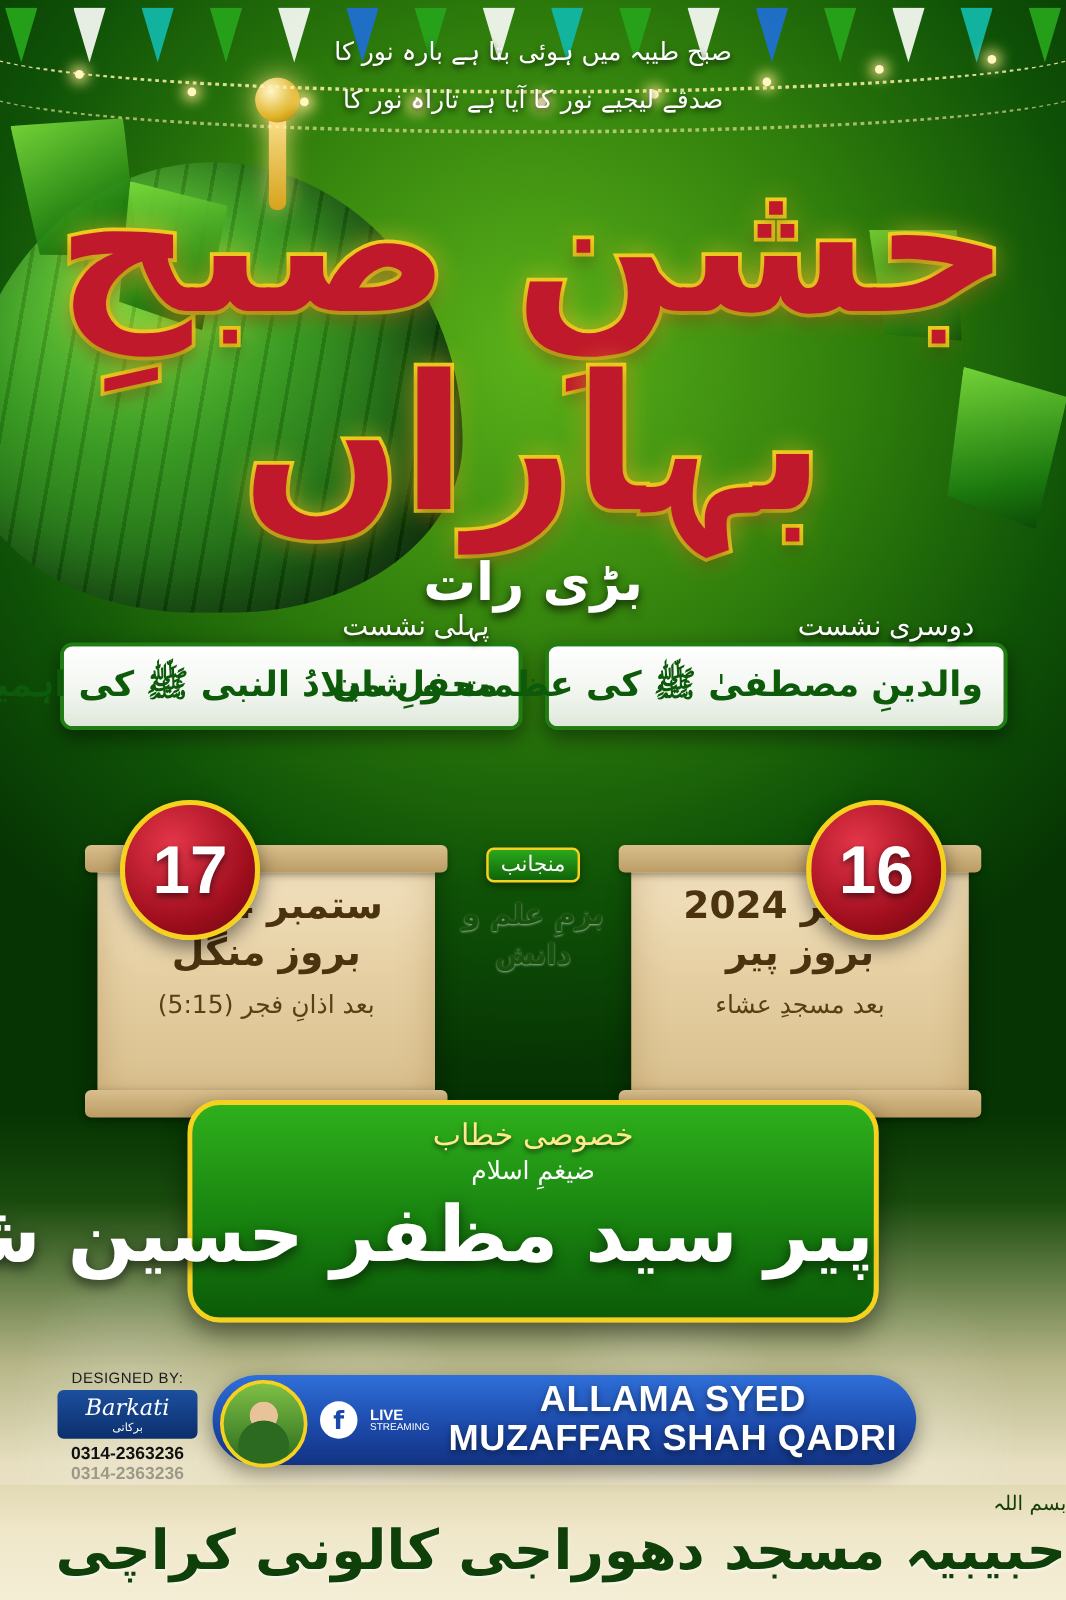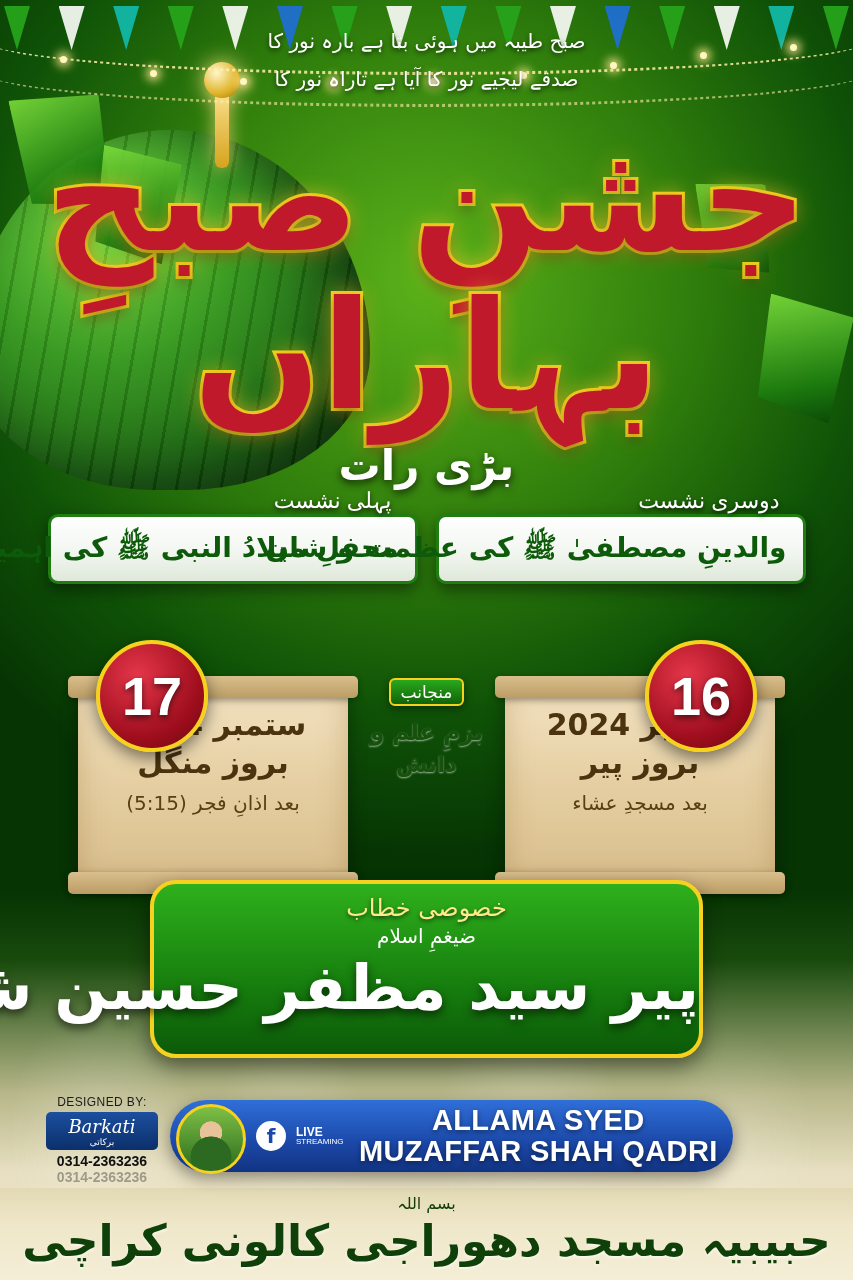--- a/index.html
+++ b/index.html
@@ -460,21 +460,20 @@
     line-height: 1.08;
     text-align: center;
     letter-spacing: .4px;
     text-shadow: 0 2px 5px rgba(0,0,0,.45);
   }
   
   .venue {
     position: absolute;
     left: 0; right: 0;
     bottom: 14px;
-    text-align: center;
     direction: rtl;
   }
   .venue-crest {
     font-family: "DejaVu Sans", sans-serif;
     font-size: 16px;
     color: #143d07;
     margin-bottom: 2px;
   }
   .venue-text {
     font-family: "DejaVu Sans", sans-serif;

